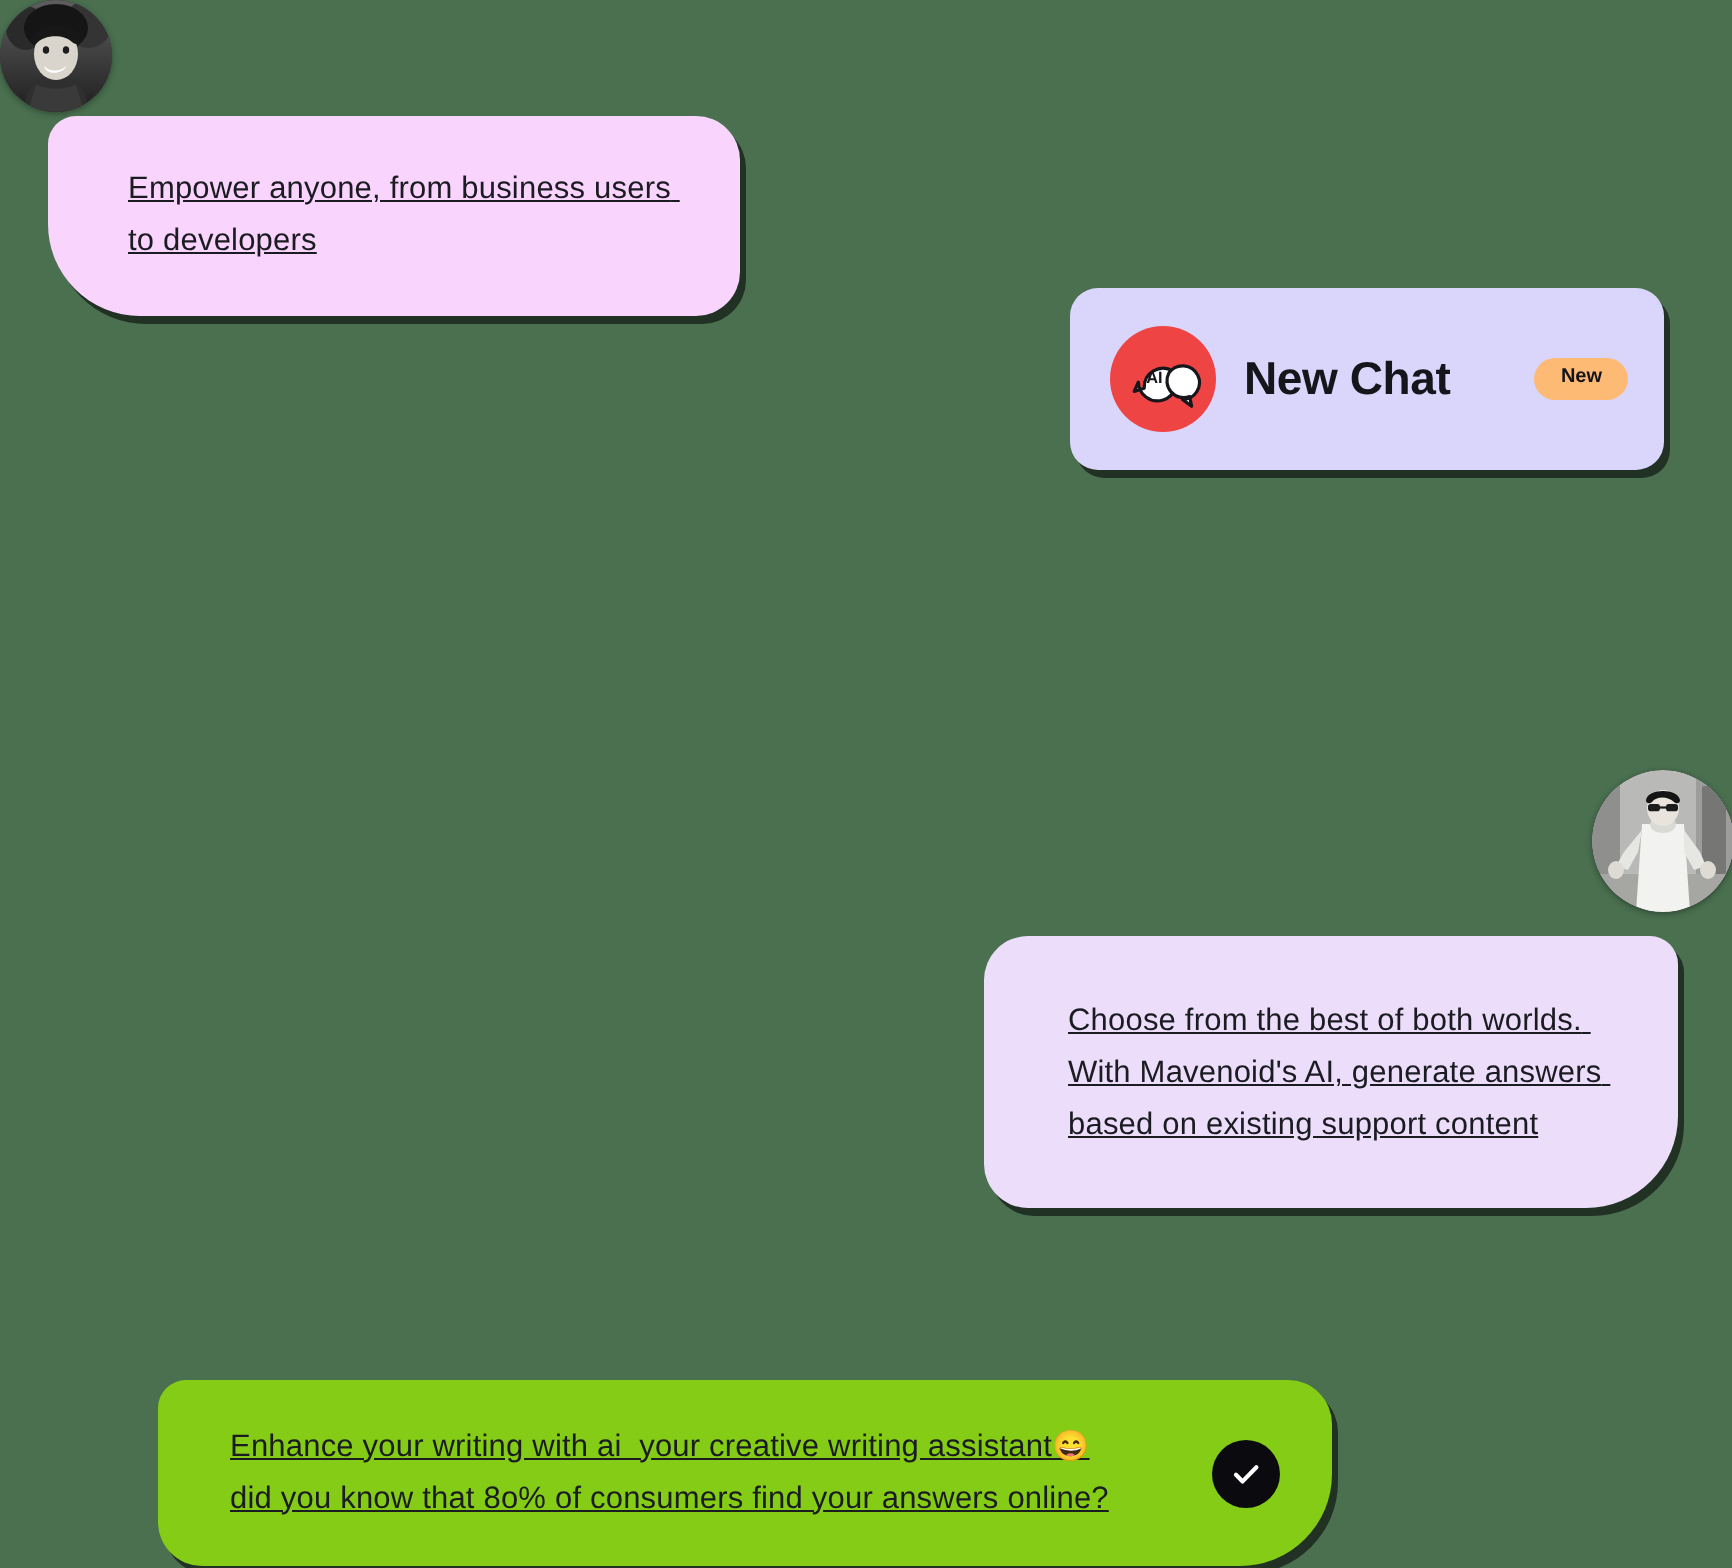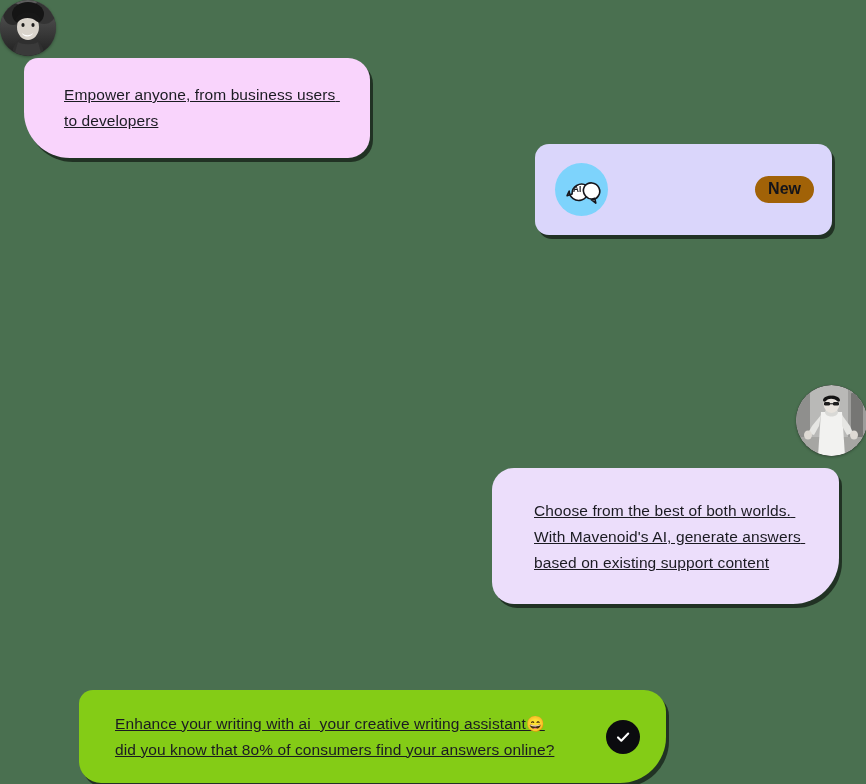--- a/index.html
+++ b/index.html
@@ -118,38 +118,38 @@
     display: flex;
     align-items: center;
     padding: 0 18px 0 20px;
     box-sizing: border-box;
     gap: 14px;
   }
   .ai-icon-circle {
     width: 53px;
     height: 53px;
     border-radius: 50%;
-    background: #7dd3fc;
+    background: #ef4444;
     flex: 0 0 auto;
     display: flex;
     align-items: center;
     justify-content: center;
   }
   .card-title {
     font-size: 23px;
     font-weight: 700;
     color: #15151c;
     letter-spacing: -.2px;
     white-space: nowrap;
   }
   .badge-new {
     margin-left: auto;
-    background: #a16207;
+    background: #fdba74;
     color: #14141a;
-    font-size: 16px;
+    font-size: 10px;
     font-weight: 600;
     border-radius: 999px;
     padding: 5px 13px 6px;
     line-height: 1;
     white-space: nowrap;
   }
 </style>
 </head>
 <body>
 
@@ -187,20 +187,21 @@
   </div>
 
   <div id="card-new-chat">
     <span class="ai-icon-circle">
       <svg width="40" height="40" viewBox="0 0 40 40" xmlns="http://www.w3.org/2000/svg">
         <path d="M24.5 15.5a9.5 9.5 0 1 1-17.3 5.5l-2.1 4.7 5-1.6a9.5 9.5 0 0 1 14.4-8.6z" fill="#ffffff" stroke="#16161c" stroke-width="1.6" stroke-linejoin="round"></path>
         <path d="M22.5 16.4a8.4 8.4 0 1 1 6.7 13.3l4.6 3.4-1-4.8a8.4 8.4 0 0 1-10.3-11.9z" fill="#ffffff" stroke="#16161c" stroke-width="1.6" stroke-linejoin="round"></path>
         <text x="15.2" y="21.6" font-family="Liberation Sans, sans-serif" font-size="8.2" font-weight="600" fill="#16161c" text-anchor="middle">AI</text>
       </svg>
     </span>
+    <span class="card-title">New Chat</span>
     <span class="badge-new">New</span>
   </div>
 
   <div class="avatar" id="avatar-user-2">
     <svg viewBox="0 0 71 71" xmlns="http://www.w3.org/2000/svg">
       <defs>
         <clipPath id="clip2">
             <circle cx="35.5" cy="35.5" r="35.5"></circle>
           </clipPath>
       </defs>

